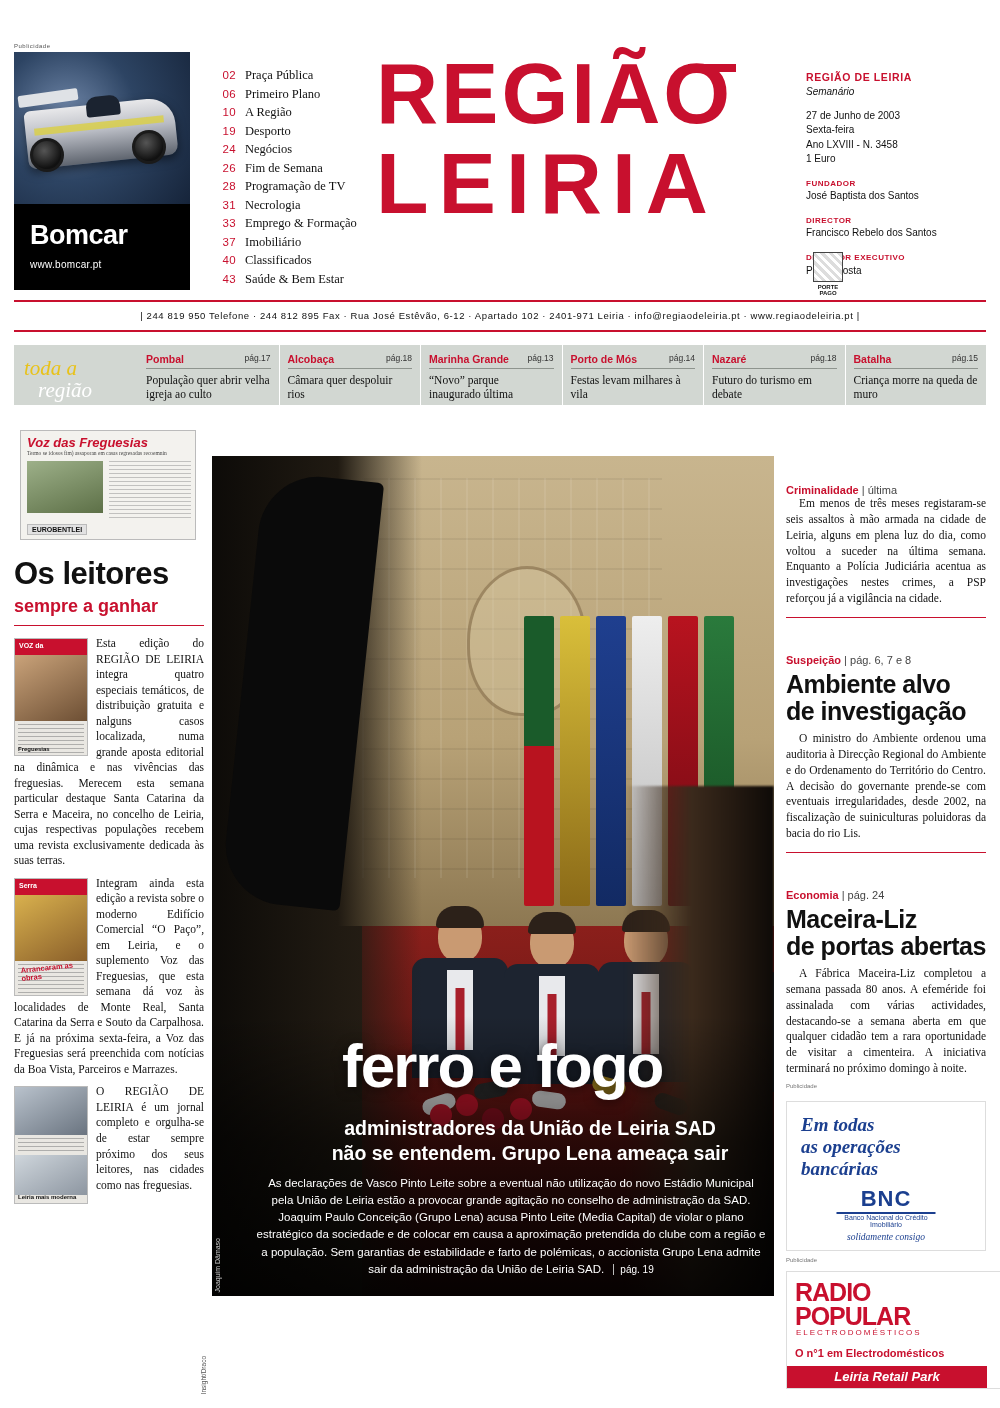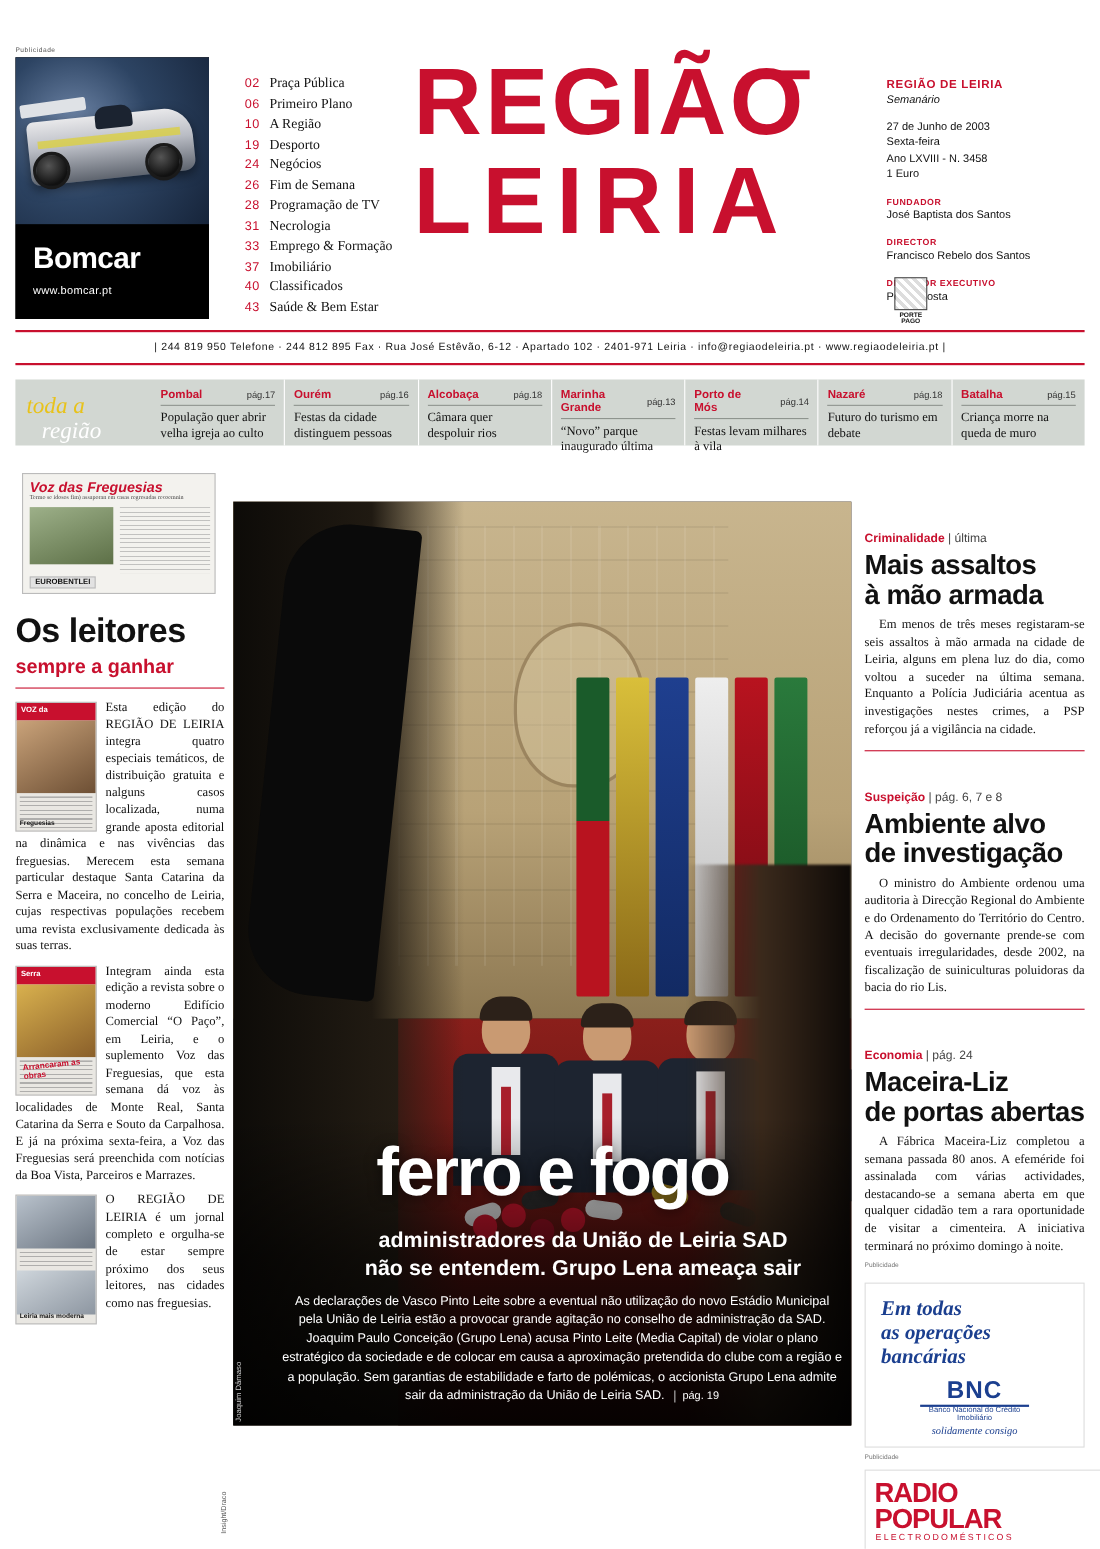--- a/index.html
+++ b/index.html
@@ -140,21 +140,21 @@
     font-family:"Liberation Serif", serif; font-style:italic;
     line-height:1.05;
   }
   .strip-label .a { color:#e8c21a; font-size:21px; }
   .strip-label .b { color:#ffffff; font-size:21px; margin-left:14px; display:block; }
   .strip-cols { position:absolute; left:124px; top:0; right:0; height:60px; display:flex; }
   .strip-col {
     flex:1; padding:8px 8px 0 8px; border-left:1px solid #ffffff;
   }
   .strip-col:first-child { border-left:none; }
-  .sc-head { display:flex; justify-content:space-between; align-items:center;gap:14px; }
+  .sc-head { display:flex; justify-content:space-between; align-items:flex-start;gap:14px; }
   .sc-town {
     color:#c8102e; font-family:"Liberation Sans", sans-serif; font-weight:bold;
     font-size:10.5px;
   }
   .sc-pag { color:#333; font-family:"Liberation Sans", sans-serif; font-size:8.5px; }
   .sc-head-rule { height:1px; background:#8e948e; margin:3px 0 4px 0; }
   .sc-text { font-size:11.5px; line-height:1.25; color:#111; font-family:"Liberation Serif", serif; }
 
   
   .left-col { position:absolute; left:14px; top:430px; width:190px; }
@@ -537,28 +537,20 @@
 
       <div class="strip-col">
         <div class="sc-head">
           <span class="sc-town">Pombal</span>
           <span class="sc-pag">pág.17</span>
         </div>
         <div class="sc-head-rule"></div>
         <div class="sc-text">População quer abrir velha igreja ao culto</div>
       </div>
 
-      <div class="strip-col">
-        <div class="sc-head">
-          <span class="sc-town">Ourém</span>
-          <span class="sc-pag">pág.16</span>
-        </div>
-        <div class="sc-head-rule"></div>
-        <div class="sc-text">Festas da cidade distinguem pessoas</div>
-      </div>
 
       <div class="strip-col">
         <div class="sc-head">
           <span class="sc-town">Alcobaça</span>
           <span class="sc-pag">pág.18</span>
         </div>
         <div class="sc-head-rule"></div>
         <div class="sc-text">Câmara quer despoluir rios</div>
       </div>
 
@@ -729,24 +721,20 @@
     </div>
   </div>
 
   <div class="right-col">
 
     <div>
       <div class="kicker">
         <span class="k1">Criminalidade</span>
         <span class="k2">| <span>última</span></span>
       </div>
-      <div class="rc-head">
-        <div>Mais assaltos</div>
-        <div>à mão armada</div>
-      </div>
       <div class="rc-body">Em menos de três meses registaram-se seis assaltos à mão armada na cidade de Leiria, alguns em plena luz do dia, como voltou a suceder na última semana. Enquanto a Polícia Judiciária acentua as investigações nestes crimes, a PSP reforçou já a vigilância na cidade.</div>
     </div>
 
     <div class="rc-rule"></div>
 
     <div>
       <div class="kicker">
         <span class="k1">Suspeição</span>
         <span class="k2">| <span>pág. 6, 7 e 8</span></span>
       </div>

